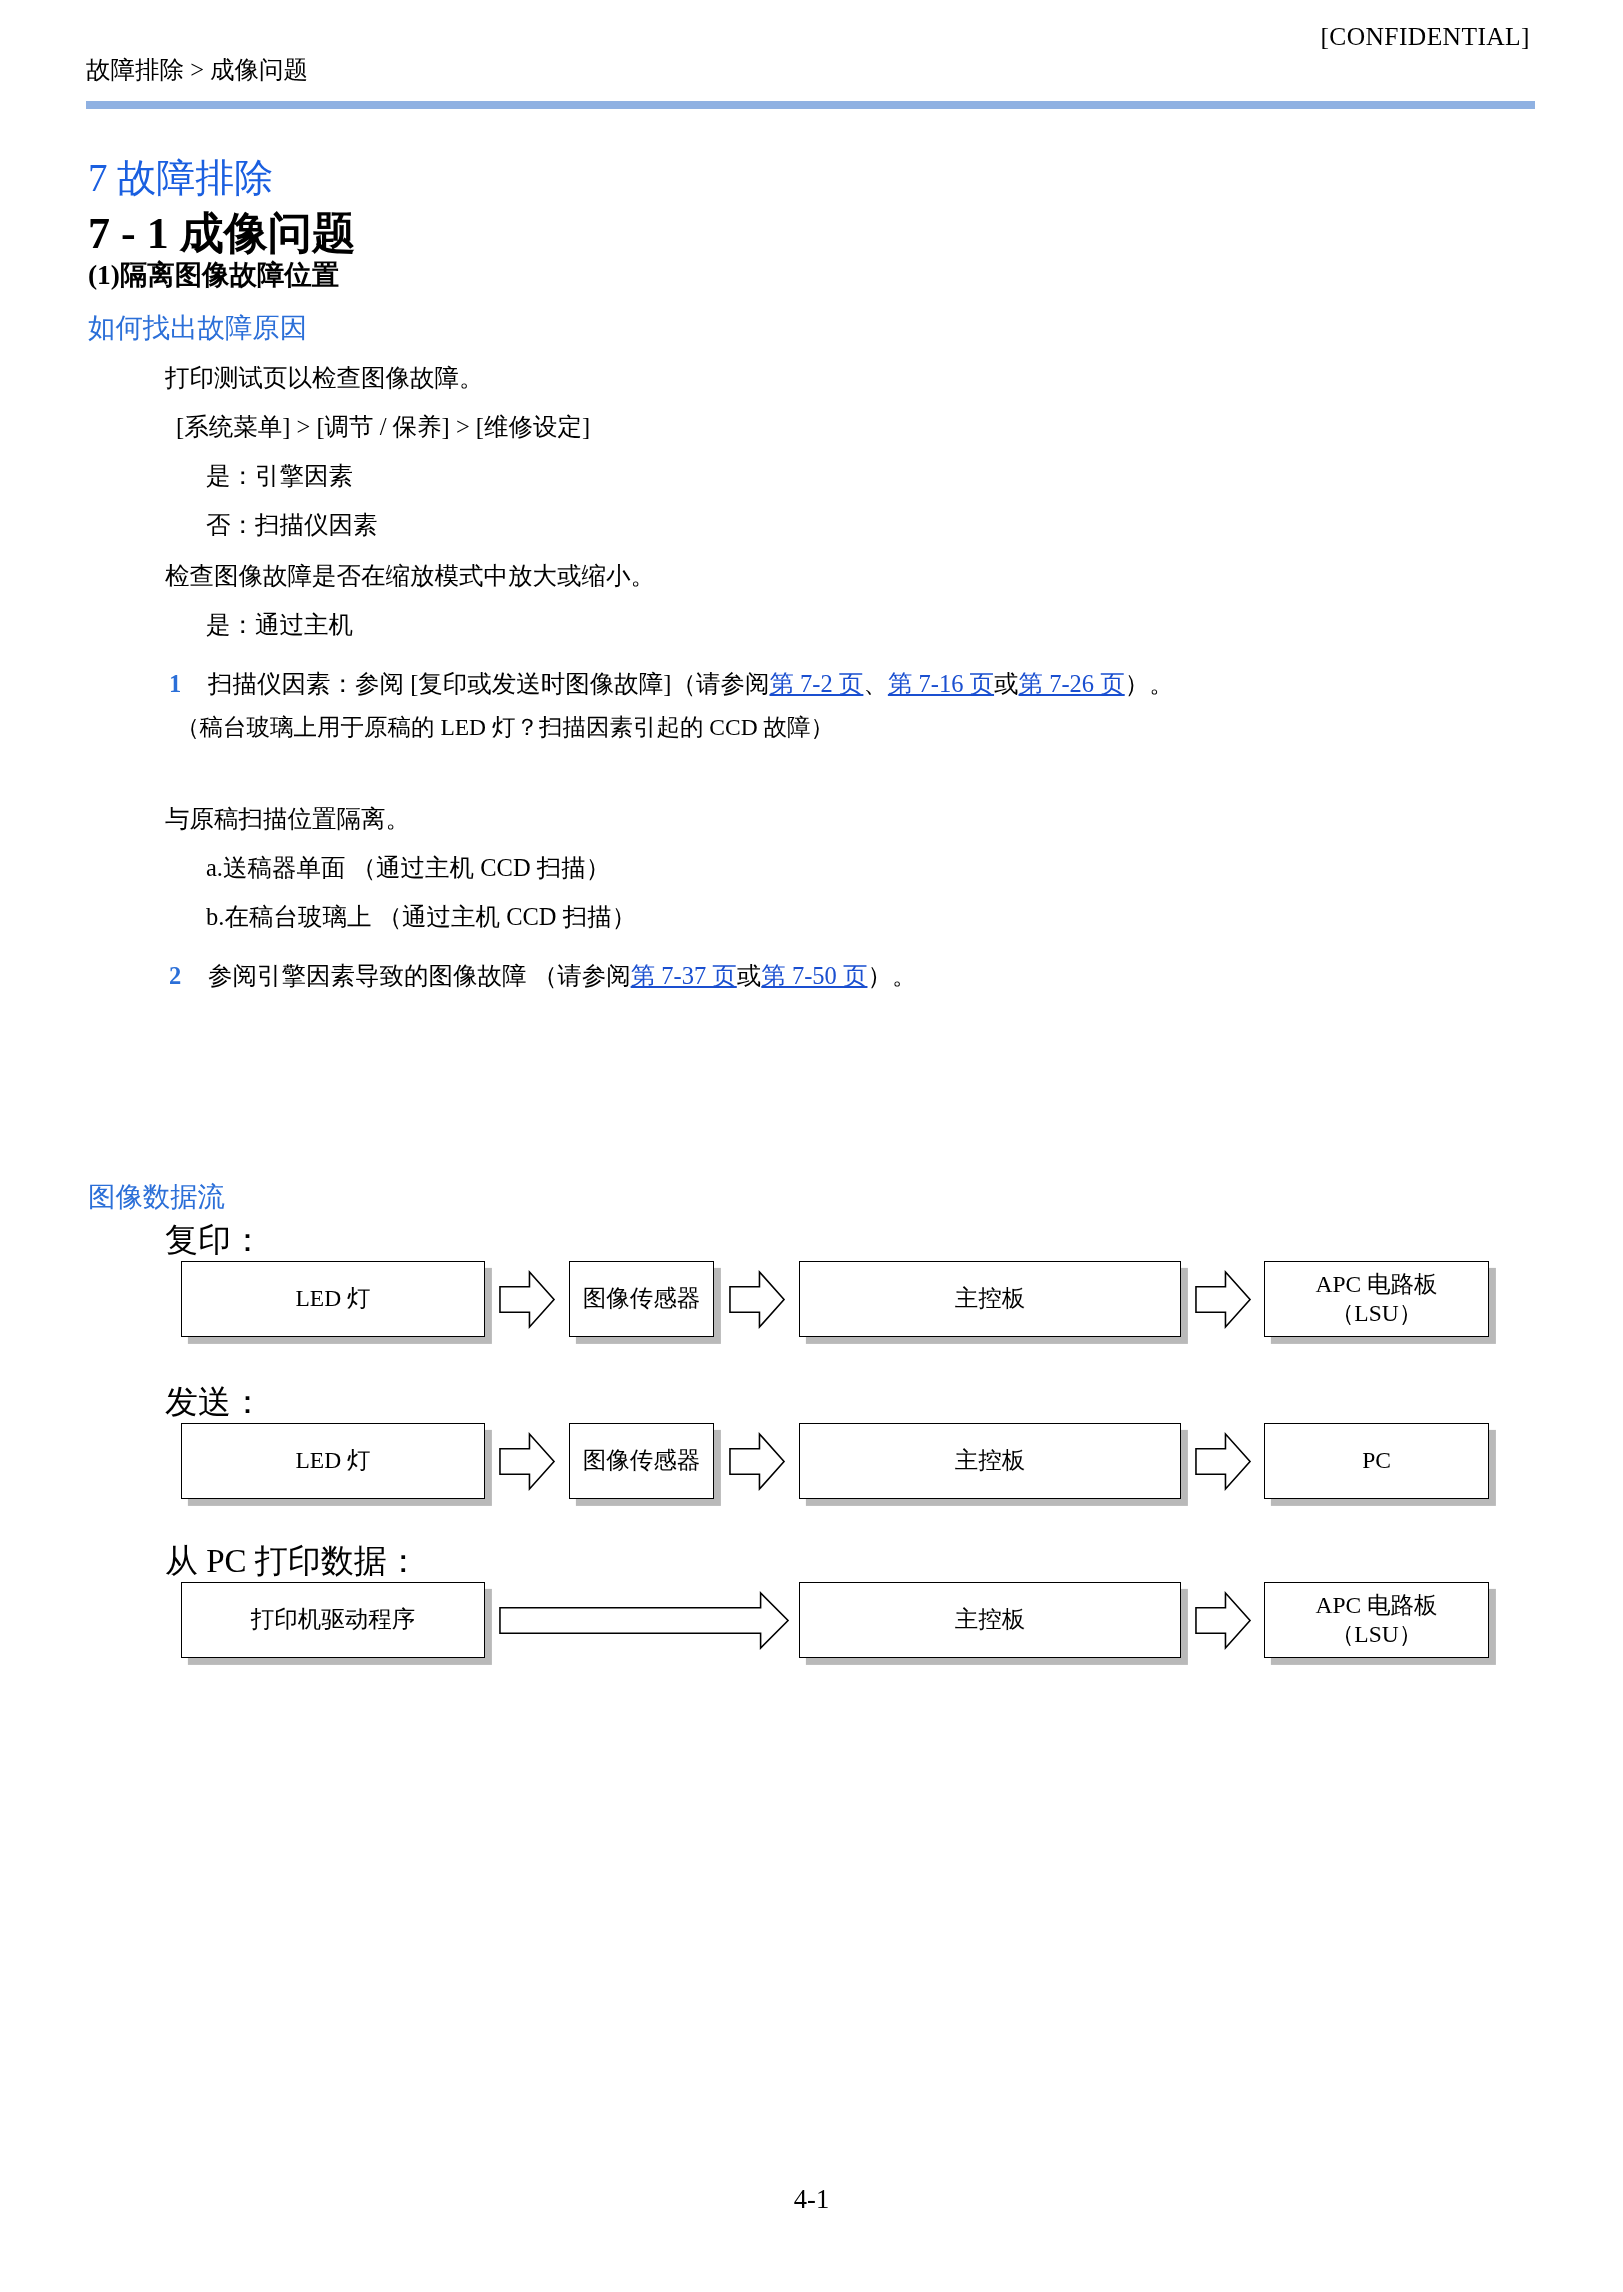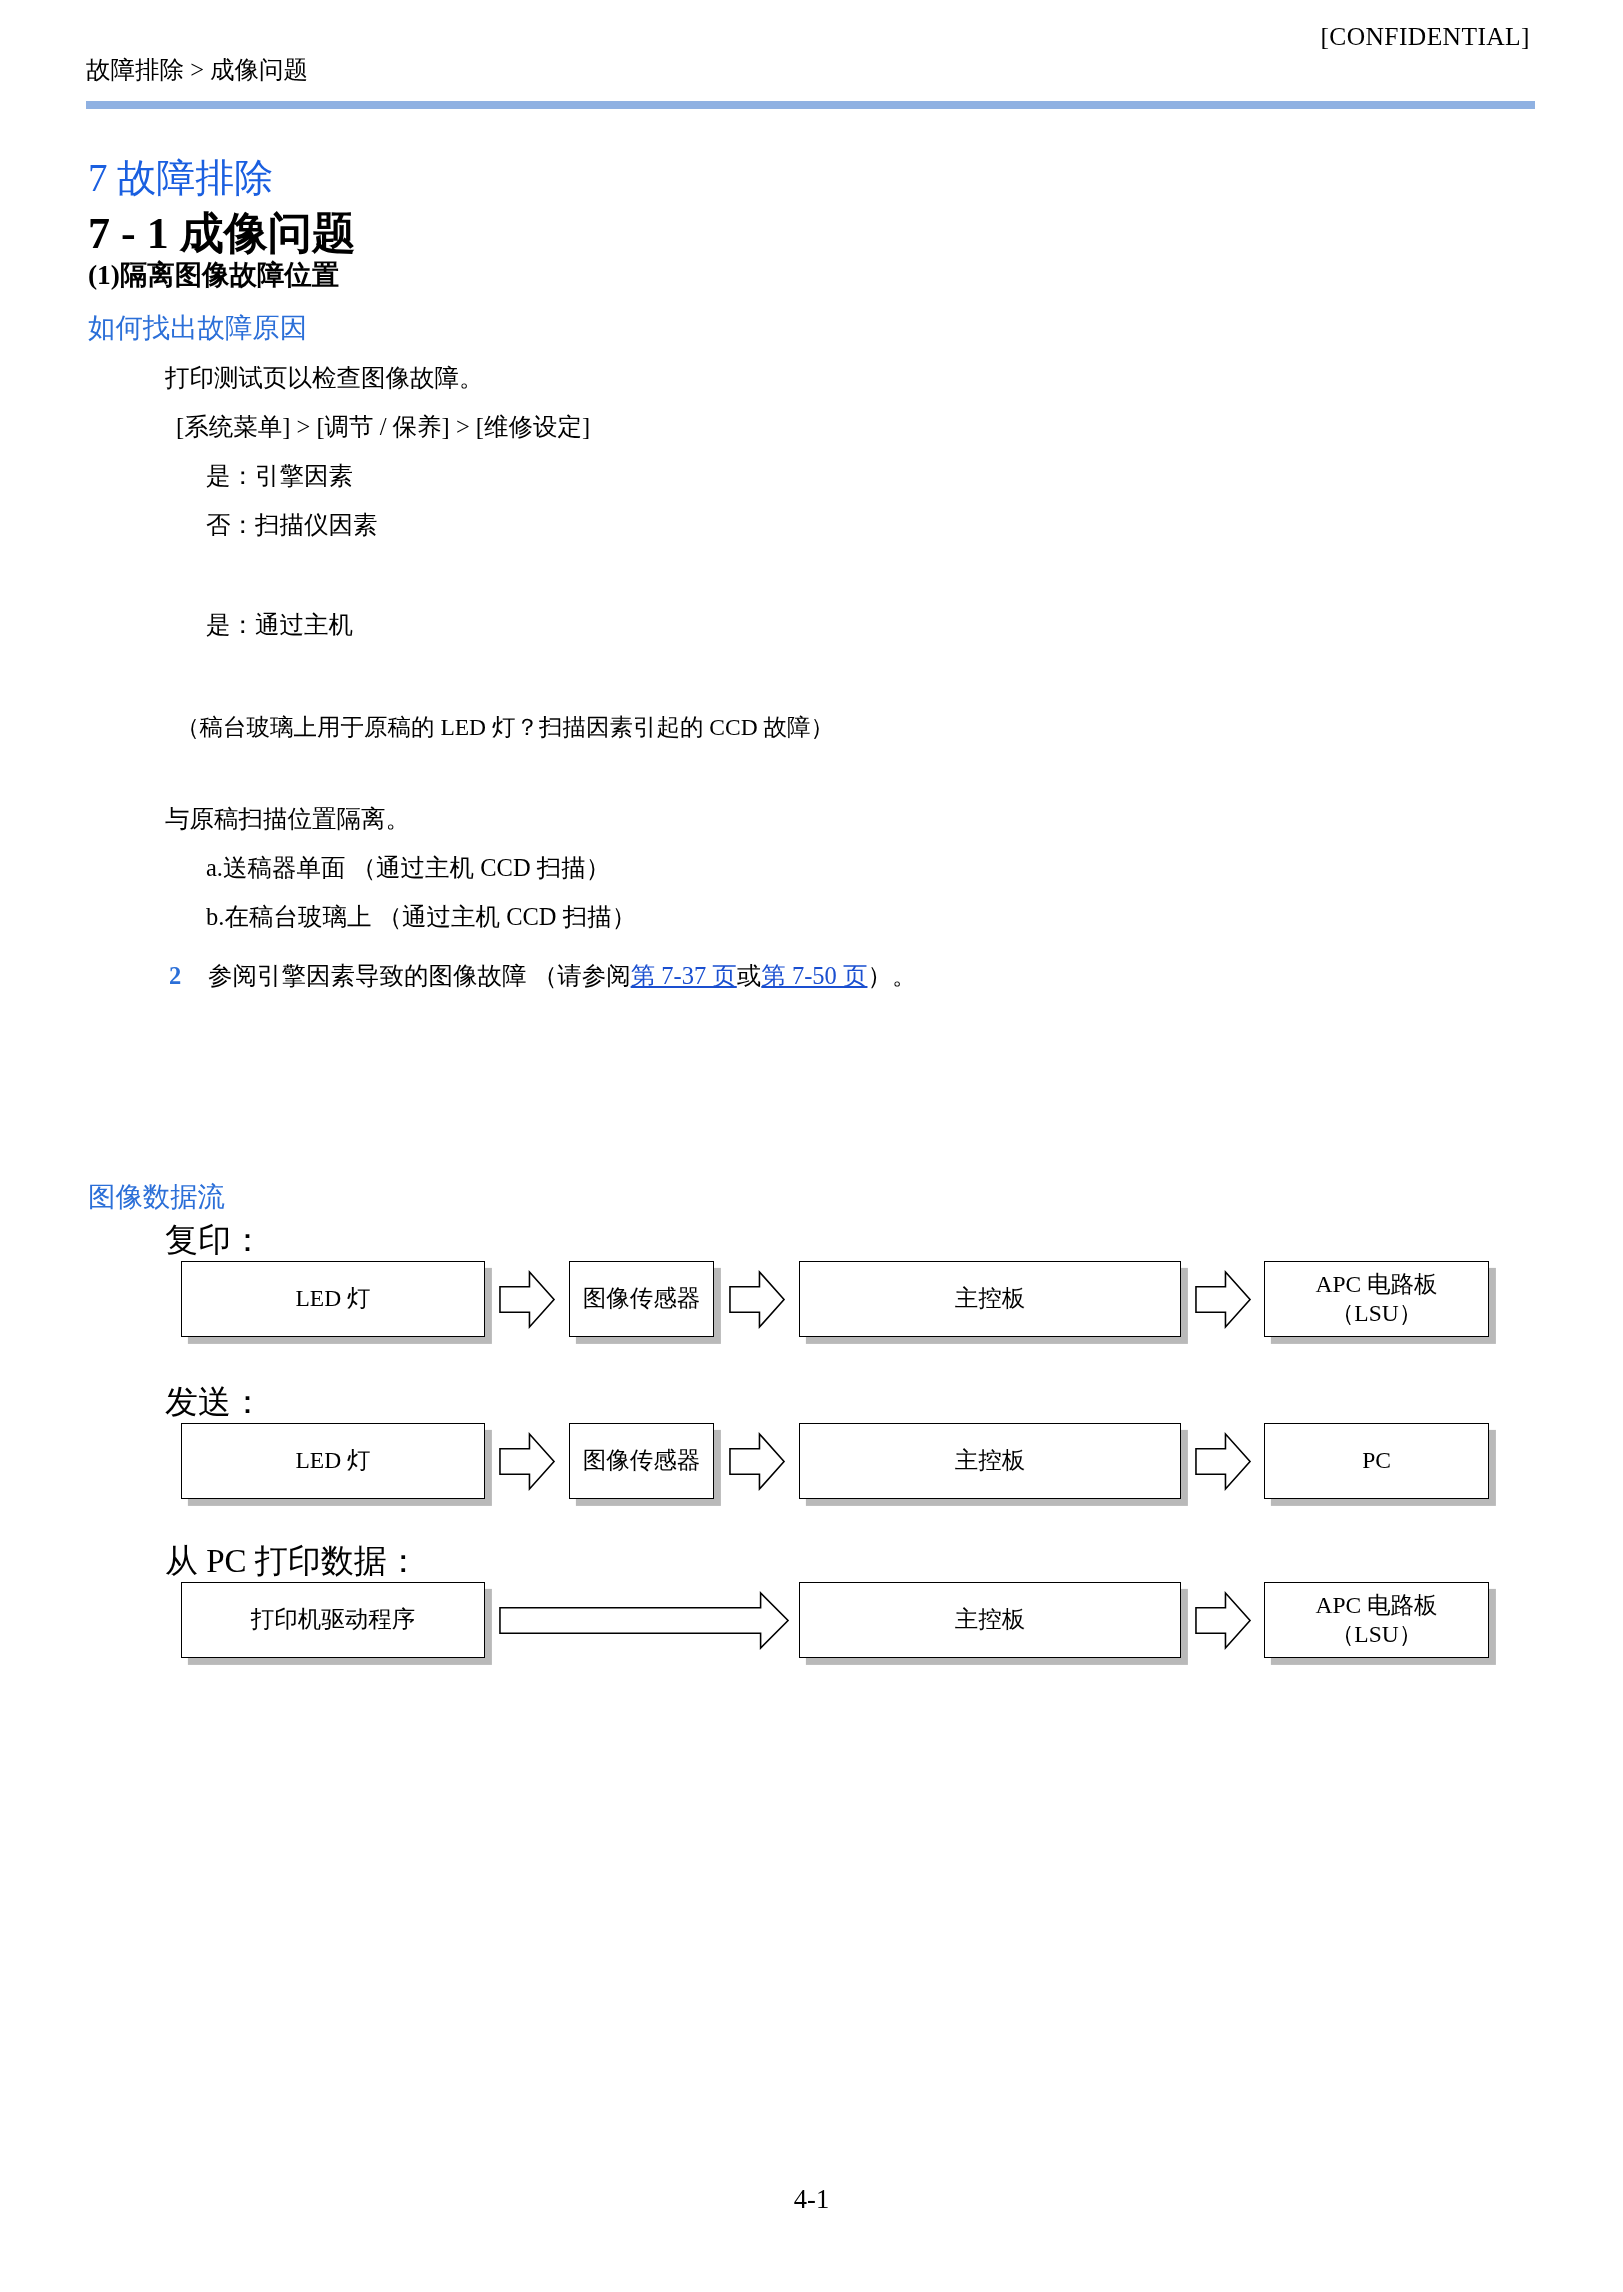--- a/index.html
+++ b/index.html
@@ -175,22 +175,26 @@
 
   <div class="title-chapter">7 故障排除</div>
   <div class="title-section">7 - 1 成像问题</div>
   <div class="title-sub">(1)隔离图像故障位置</div>
   <div class="title-blue" id="how-to-find">如何找出故障原因</div>
 
   <div class="p lvl1" style="top:363px">打印测试页以检查图像故障。</div>
   <div class="p lvl3" style="top:412px">[系统菜单] &gt; [调节 / 保养] &gt; [维修设定]</div>
   <div class="p lvl2" style="top:461px">是：引擎因素</div>
   <div class="p lvl2" style="top:510px">否：扫描仪因素</div>
+  <div class="p lvl1" style="top:561px">检查图像故障是否在缩放模式中放大或缩小。</div>
   <div class="p lvl2" style="top:610px">是：通过主机</div>
 
+  <div class="numitem" style="top:667px">
+    <span class="num">1</span><span>扫描仪因素：参阅 [复印或发送时图像故障]（请参阅</span><a class="lnk" href="#">第 7-2 页</a><span>、</span><a class="lnk" href="#">第 7-16 页</a><span>或</span><a class="lnk" href="#">第 7-26 页</a><span>）。</span>
+  </div>
   <div class="sublineind" style="top:711px; left:176px">（稿台玻璃上用于原稿的 LED 灯？扫描因素引起的 CCD 故障）</div>
 
   <div class="p lvl1" style="top:804px">与原稿扫描位置隔离。</div>
   <div class="p lvl2" style="top:853px">a.送稿器单面 （通过主机 CCD 扫描）</div>
   <div class="p lvl2" style="top:902px">b.在稿台玻璃上 （通过主机 CCD 扫描）</div>
 
   <div class="numitem" style="top:959px">
     <span class="num">2</span><span>参阅引擎因素导致的图像故障 （请参阅</span><a class="lnk" href="#">第 7-37 页</a><span>或</span><a class="lnk" href="#">第 7-50 页</a><span>）。</span>
   </div>
 

